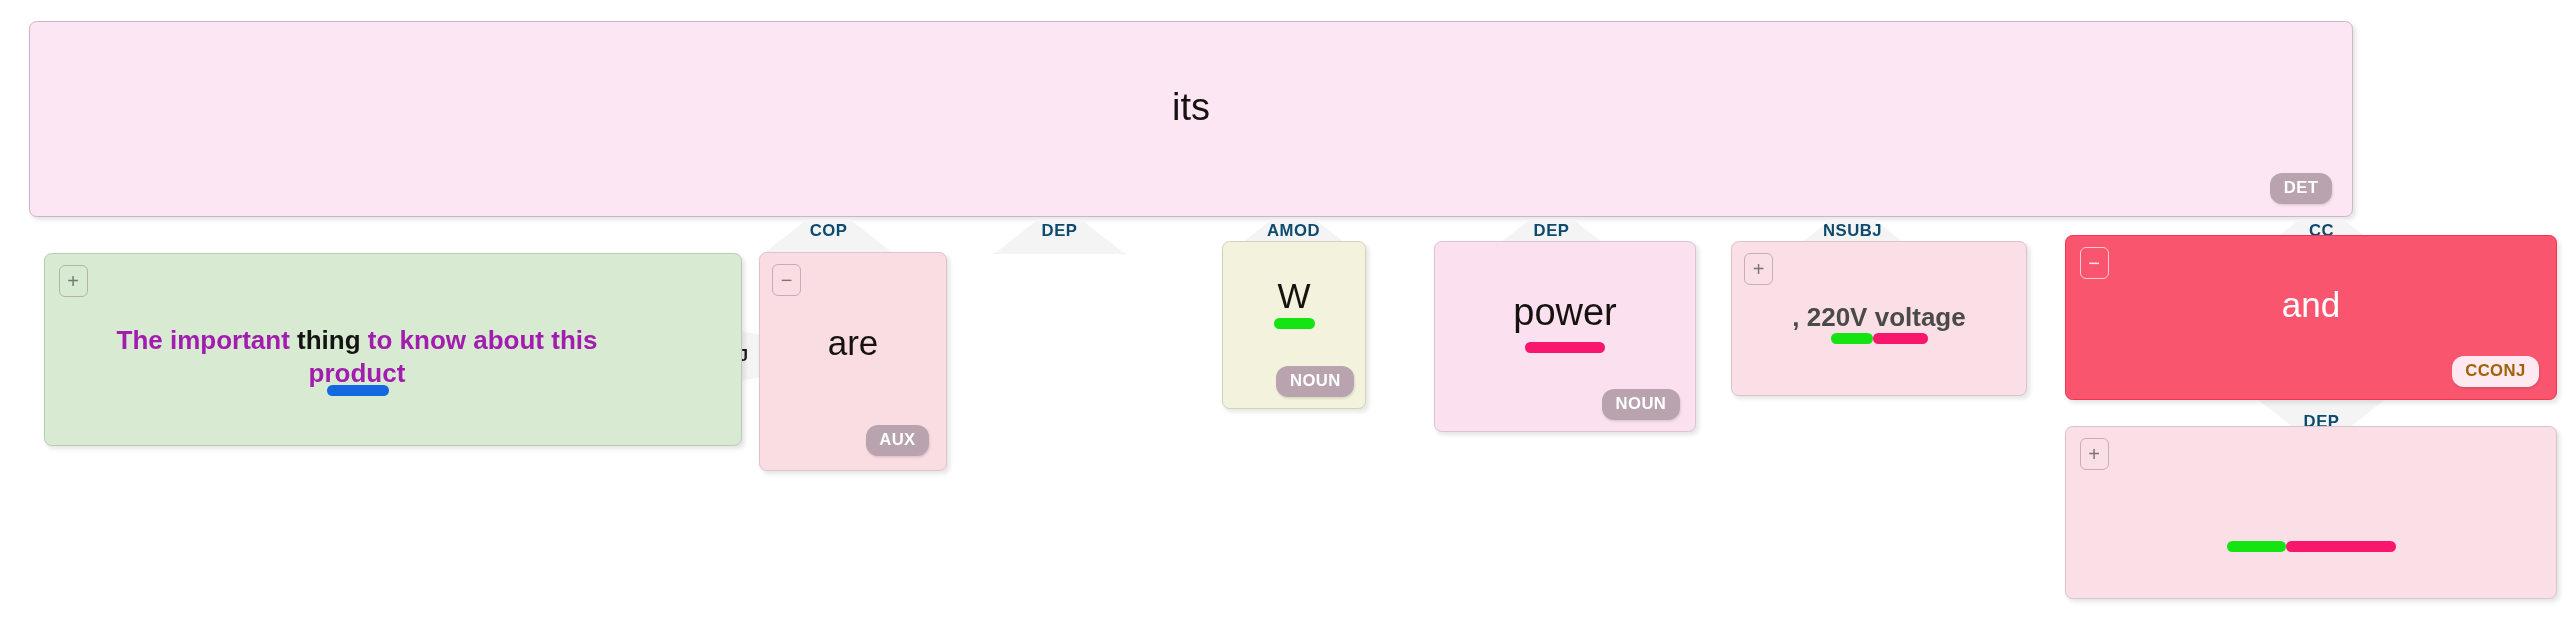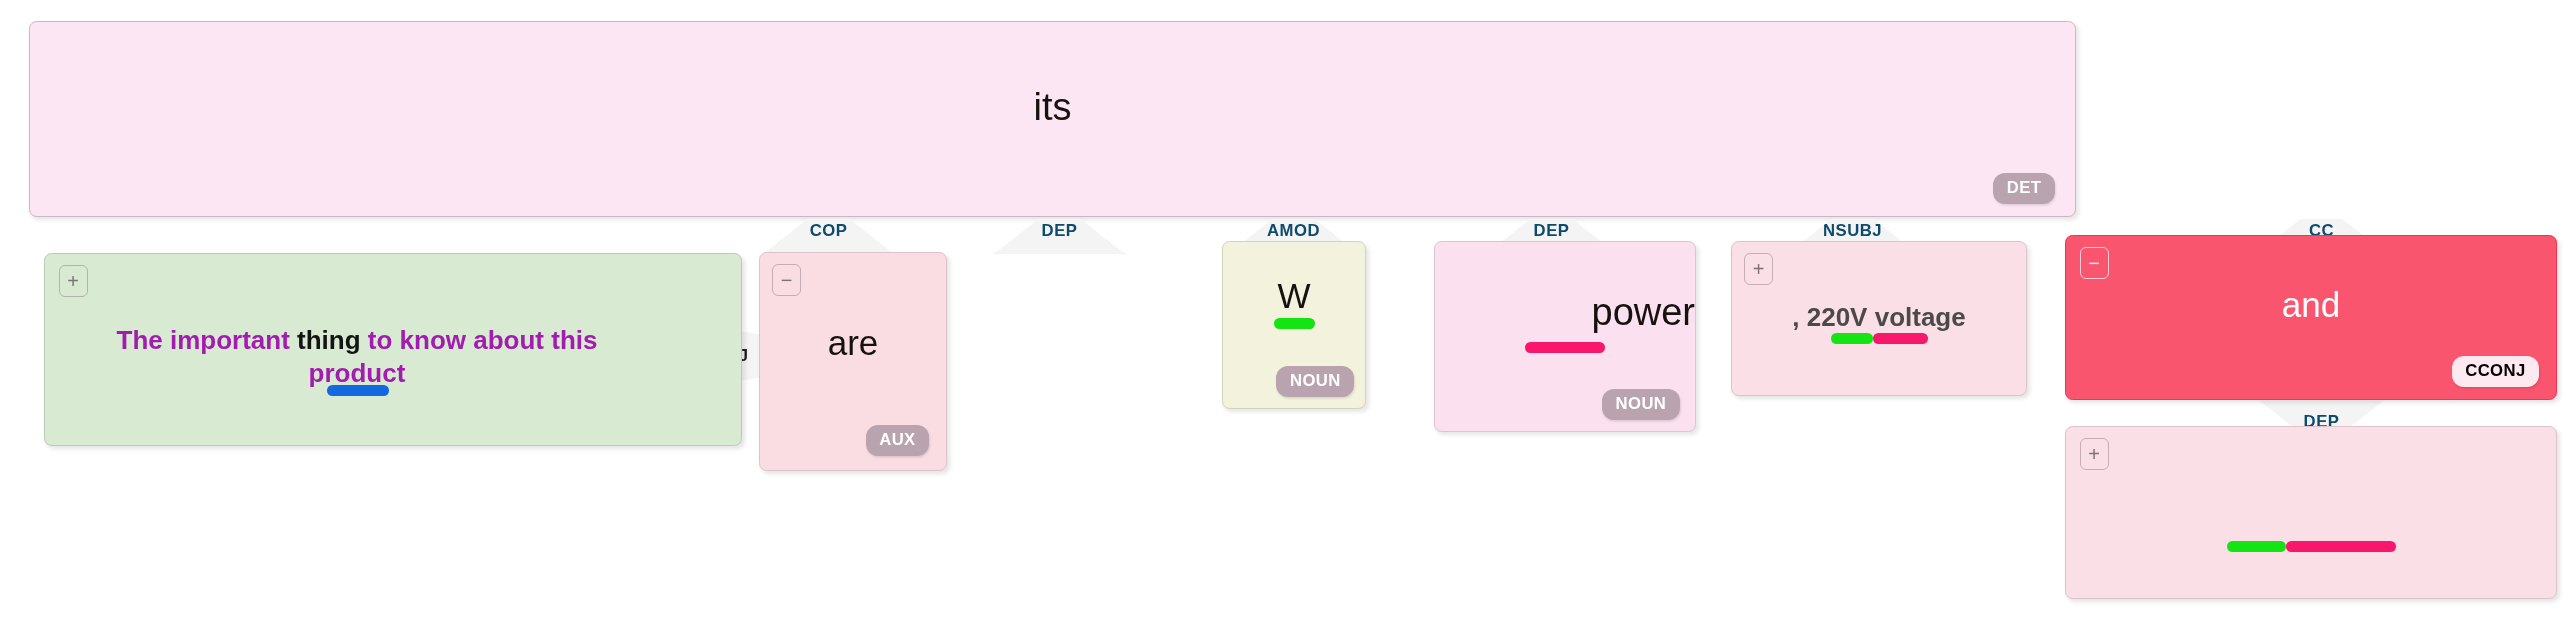--- a/index.html
+++ b/index.html
@@ -62,21 +62,21 @@
   .pos {
     position: absolute;
     border-radius: 12px;
     background: #b8a3ae;
     color: #ffffff;
     font-size: 16.7px; font-weight: 700;
     letter-spacing: 0.4px;
     padding: 5.3px 13.7px 6px;
     box-shadow: 0.8px 1.5px 2.3px rgba(0,0,0,.12);
   }
-  .pos.onsel { background: #fde9ef; color: #000000; }
+  .pos.onsel { background: #fde9ef; color: #a16207; }
 
   
   .toggle {
     position: absolute;
     width: 29px; height: 32px;
     border-radius: 6px;
     border: 1.5px solid rgba(120,100,110,.40);
     display: flex; align-items: center; justify-content: center;
     font-size: 20px; line-height: 1;
     color: rgba(70,70,70,.70);
@@ -112,21 +112,21 @@
   }
   .htab-label {
     font-size: 16.7px; font-weight: 700; color: #1d1d1d; letter-spacing: 0.5px;
   }
 </style>
 </head>
 <body>
 
 <div id="stage">
 
-  <div class="card root-banner" style="left:29px; top:21px; width:2047px; height:196px;">
+  <div class="card root-banner" style="left:29px; top:21px; width:2324px; height:196px;">
     <div class="card-inner">
       <div class="word big" style="top:62px;">its</div>
       <div class="pos" style="right:20px; bottom:12px;">DET</div>
     </div>
   </div>
 
   <div class="vtab" style="left:763px; top:219px; width:131px; height:35px;">
     <span class="vtab-label">COP</span>
   </div>
 
@@ -184,21 +184,21 @@
       <div class="word mid" style="top:32px;">W</div>
       <div class="ul-row" style="top:76px;">
         <div class="ul green" style="width:41px;"></div>
       </div>
       <div class="pos" style="right:10.6px; bottom:10.6px;">NOUN</div>
     </div>
   </div>
 
   <div class="card t-pink2" style="left:1434px; top:241px; width:262px; height:191px;">
     <div class="card-inner">
-      <div class="word big" style="top:47px;text-align:right;">power</div>
+      <div class="word big" style="top:47px;">power</div>
       <div class="ul-row" style="top:100px;">
         <div class="ul pink" style="width:80px;"></div>
       </div>
       <div class="pos" style="right:15px; bottom:10.6px;">NOUN</div>
     </div>
   </div>
 
   <div class="card t-rose" style="left:1731px; top:241px; width:296px; height:155px;">
     <div class="card-inner">
       <div class="toggle" style="left:12px; top:10.6px;">+</div>

